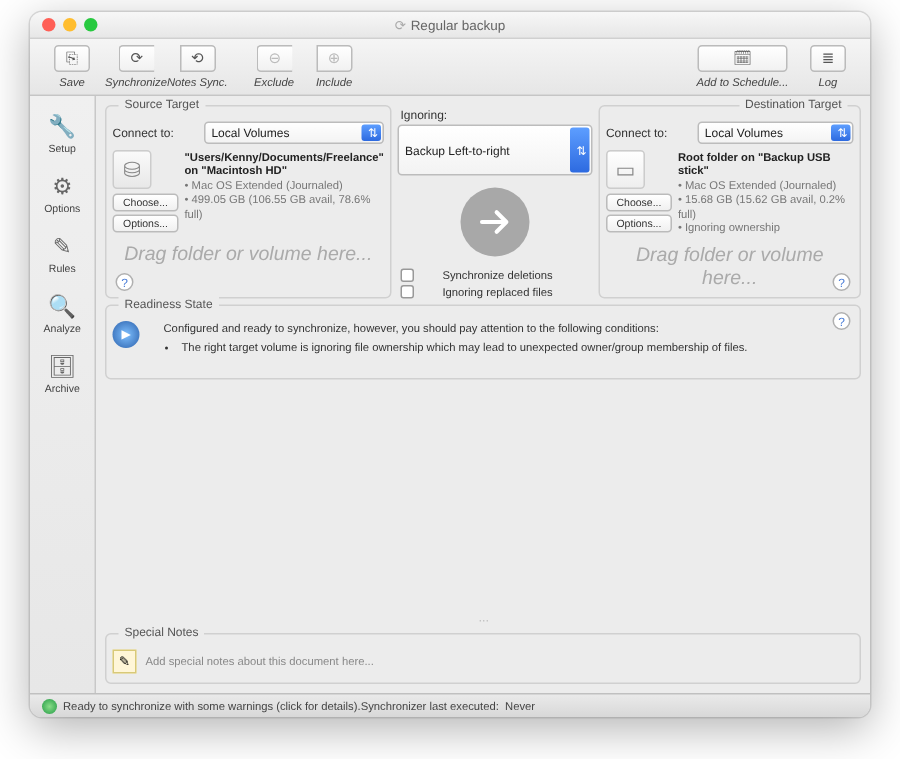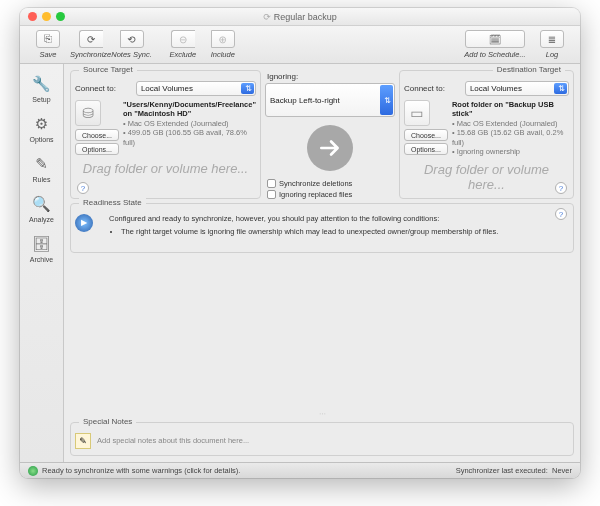--- a/index.html
+++ b/index.html
@@ -57,38 +57,38 @@
   .drop-hint { text-align: center; color: #aaa; font-style: italic; font-size: 13px; margin-top: 6px; }
   .help { width: 12px; height: 12px; border: 1px solid #b0b0b0; border-radius: 50%; display: flex; align-items: center; justify-content: center; color: #4a7dd8; font-size: 8px; background: #fff; cursor: pointer; flex-shrink: 0; }
   .group .help.bl { position: absolute; bottom: 4px; left: 6px; }
   .group .help.br { position: absolute; bottom: 4px; right: 6px; }
   .group .help.tr { position: absolute; top: 4px; right: 6px; }
 
   .op-col .lbl { margin: 2px 0 2px 2px; }
   .arrow-circle { width: 46px; height: 46px; border-radius: 50%; background: #a8a8a8; margin: 8px auto; display: flex; align-items: center; justify-content: center; }
   .arrow-circle svg { width: 26px; height: 26px; }
   .checks { display: flex; flex-direction: column; gap: 2px; padding: 0 2px; }
-  .chk { display: flex; align-items: flex-start; gap: 3px; font-size: 7.5px; color: #333; cursor: pointer; }
+  .chk { display: flex; align-items: flex-start; gap: 19px; font-size: 7.5px; color: #333; cursor: pointer; }
   .chk .box { width: 9px; height: 9px; border: 1px solid #999; border-radius: 2px; background: #fff; }
 
   .readiness { min-height: 50px; position: relative; }
   .ready-row { display: flex; gap: 16px; align-items: flex-start; }
   .ready-ico { width: 18px; height: 18px; border-radius: 50%; background: radial-gradient(#7fc0ff,#2a5faa); position: relative; flex-shrink: 0; }
   .ready-ico::after { content: "▶"; color: #fff; font-size: 8px; position: absolute; left: 6px; top: 4px; }
   .ready-txt { font-size: 7.5px; color: #333; line-height: 1.3; }
   .ready-txt ul { margin: 3px 0 0 12px; }
 
   .spacer { flex: 1; min-height: 20px; position: relative; }
   .spacer::after { content: "⋯"; color: #bbb; font-size: 7px; position: absolute; left: 50%; bottom: 0; transform: translateX(-50%); letter-spacing: -1px; }
 
   .notes { min-height: 32px; }
   .notes-row { display: flex; gap: 6px; align-items: center; }
   .notes-ico { width: 16px; height: 16px; background: #fff6d8; border: 1px solid #d8c978; display: flex; align-items: center; justify-content: center; font-size: 9px; }
 
-  .status { height: 16px; background: linear-gradient(#eaeaea,#d8d8d8); border-top: 1px solid #c0c0c0; display: flex; align-items: center; padding: 0 8px; font-size: 7.5px; color: #444; justify-content: space-between; }
+  .status { height: 16px; background: linear-gradient(#eaeaea,#d8d8d8); border-top: 1px solid #c0c0c0; display: flex; align-items: center; padding: 0 8px; font-size: 7.5px; color: #444; }
   .status .left { display: flex; align-items: center; gap: 4px; }
   .status-ico { width: 10px; height: 10px; border-radius: 50%; background: radial-gradient(#8d8,#294); }
 </style>
 </head>
 <body>
 
 <div class="win">
 
   <div class="titlebar">
     <div class="lights">

